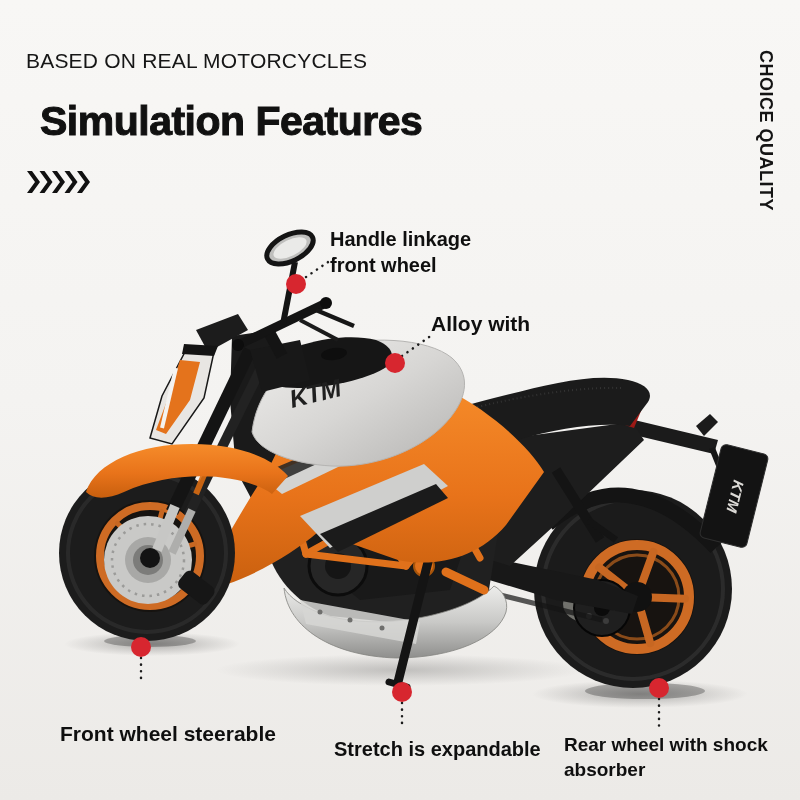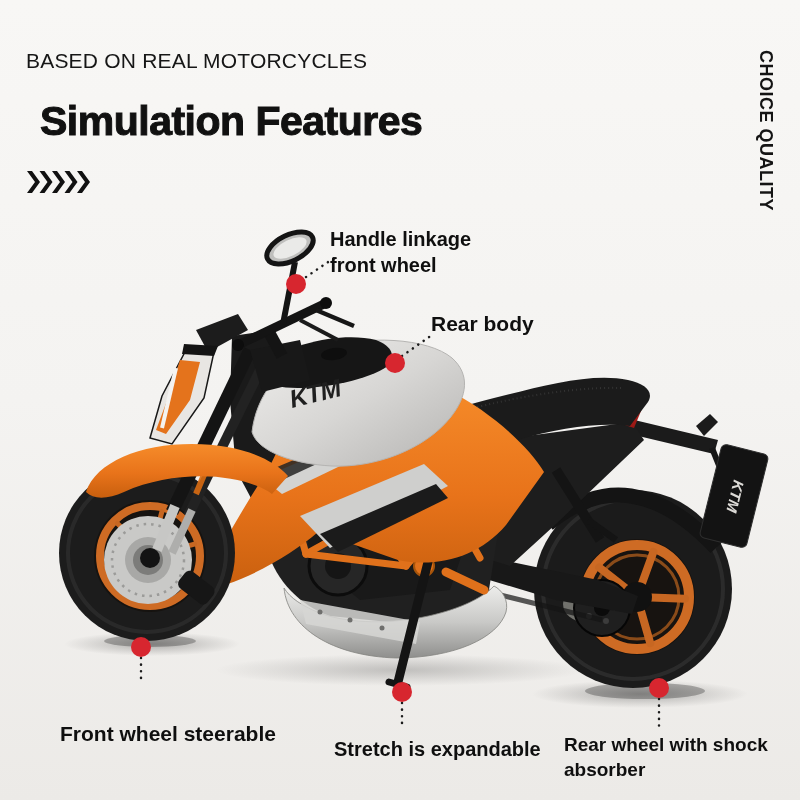--- a/index.html
+++ b/index.html
@@ -271,18 +271,18 @@
       <path d="M0 0 L5 0 L13 11 L5 22 L0 22 L8 11 Z" transform="translate(12.5 0)"></path>
       <path d="M0 0 L5 0 L13 11 L5 22 L0 22 L8 11 Z" transform="translate(25 0)"></path>
       <path d="M0 0 L5 0 L13 11 L5 22 L0 22 L8 11 Z" transform="translate(37.5 0)"></path>
       <path d="M0 0 L5 0 L13 11 L5 22 L0 22 L8 11 Z" transform="translate(50 0)"></path>
     </g>
   </svg>
 
   <div class="side-label">CHOICE QUALITY</div>
 
   <div class="callout-label lbl-handle">Handle linkage front wheel</div>
-  <div class="callout-label lbl-alloy">Rear body</div>
+  <div class="callout-label lbl-alloy">Alloy with</div>
   <div class="callout-label lbl-front">Front wheel steerable</div>
   <div class="callout-label lbl-stand">Stretch is expandable</div>
   <div class="callout-label lbl-rear">Rear wheel with shock absorber</div>
 
 </div>
 
 </body></html>

